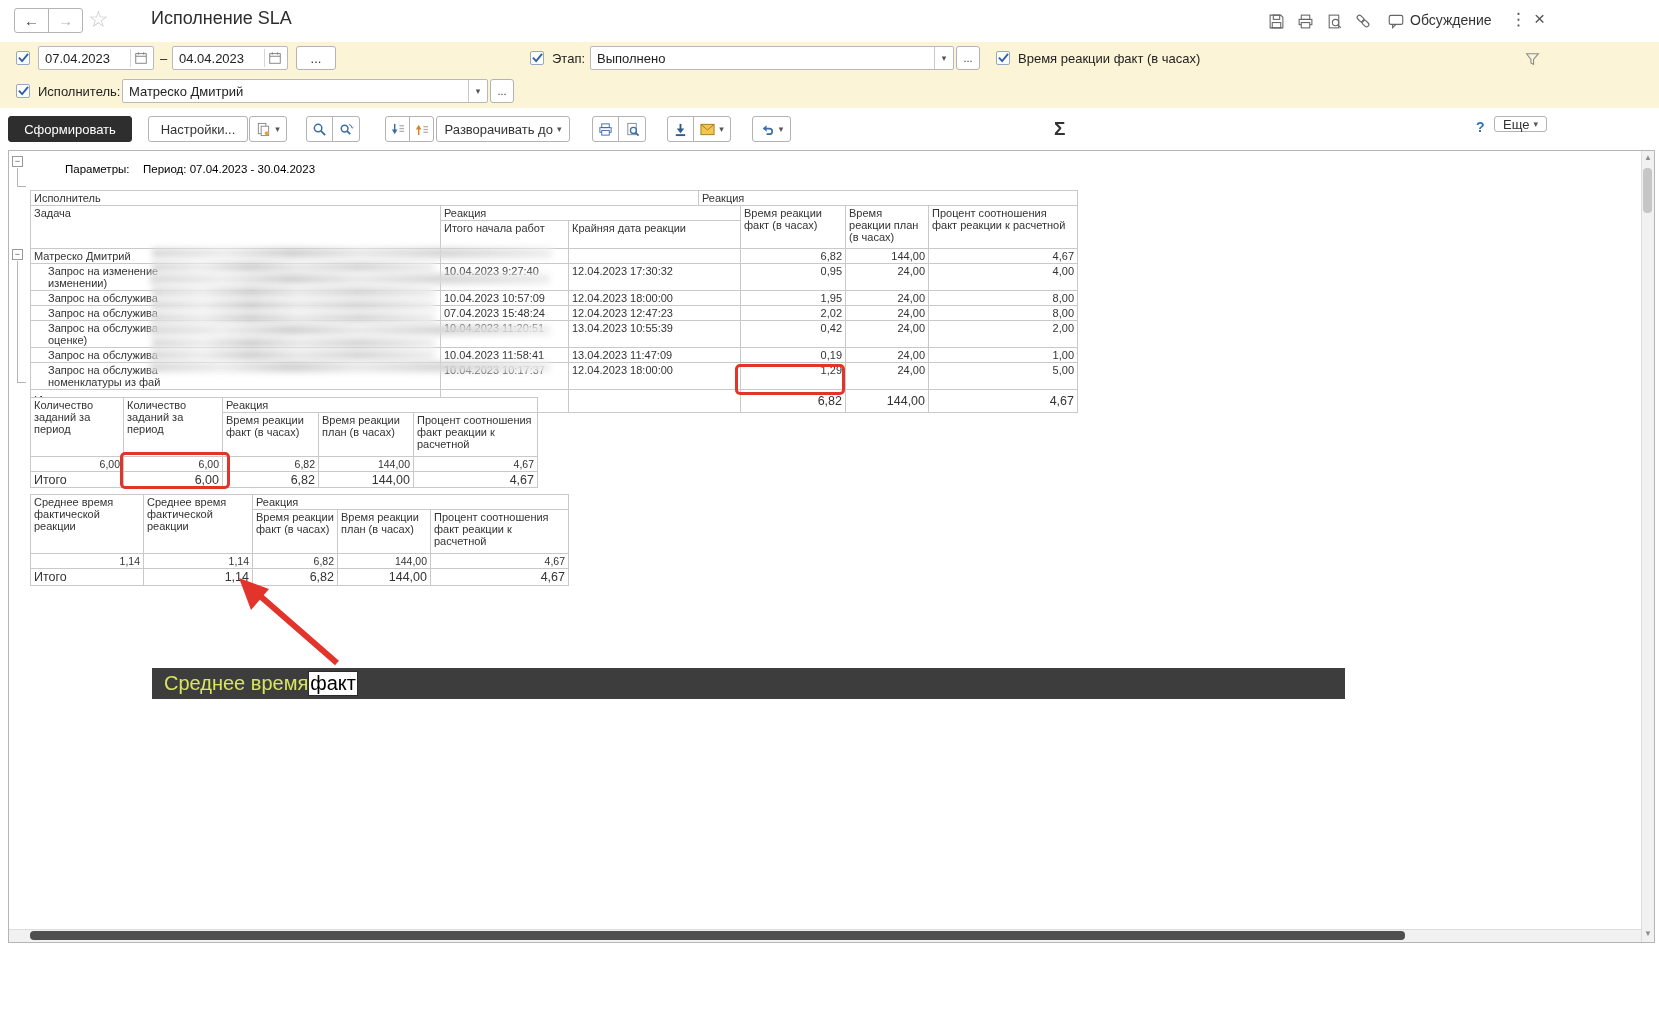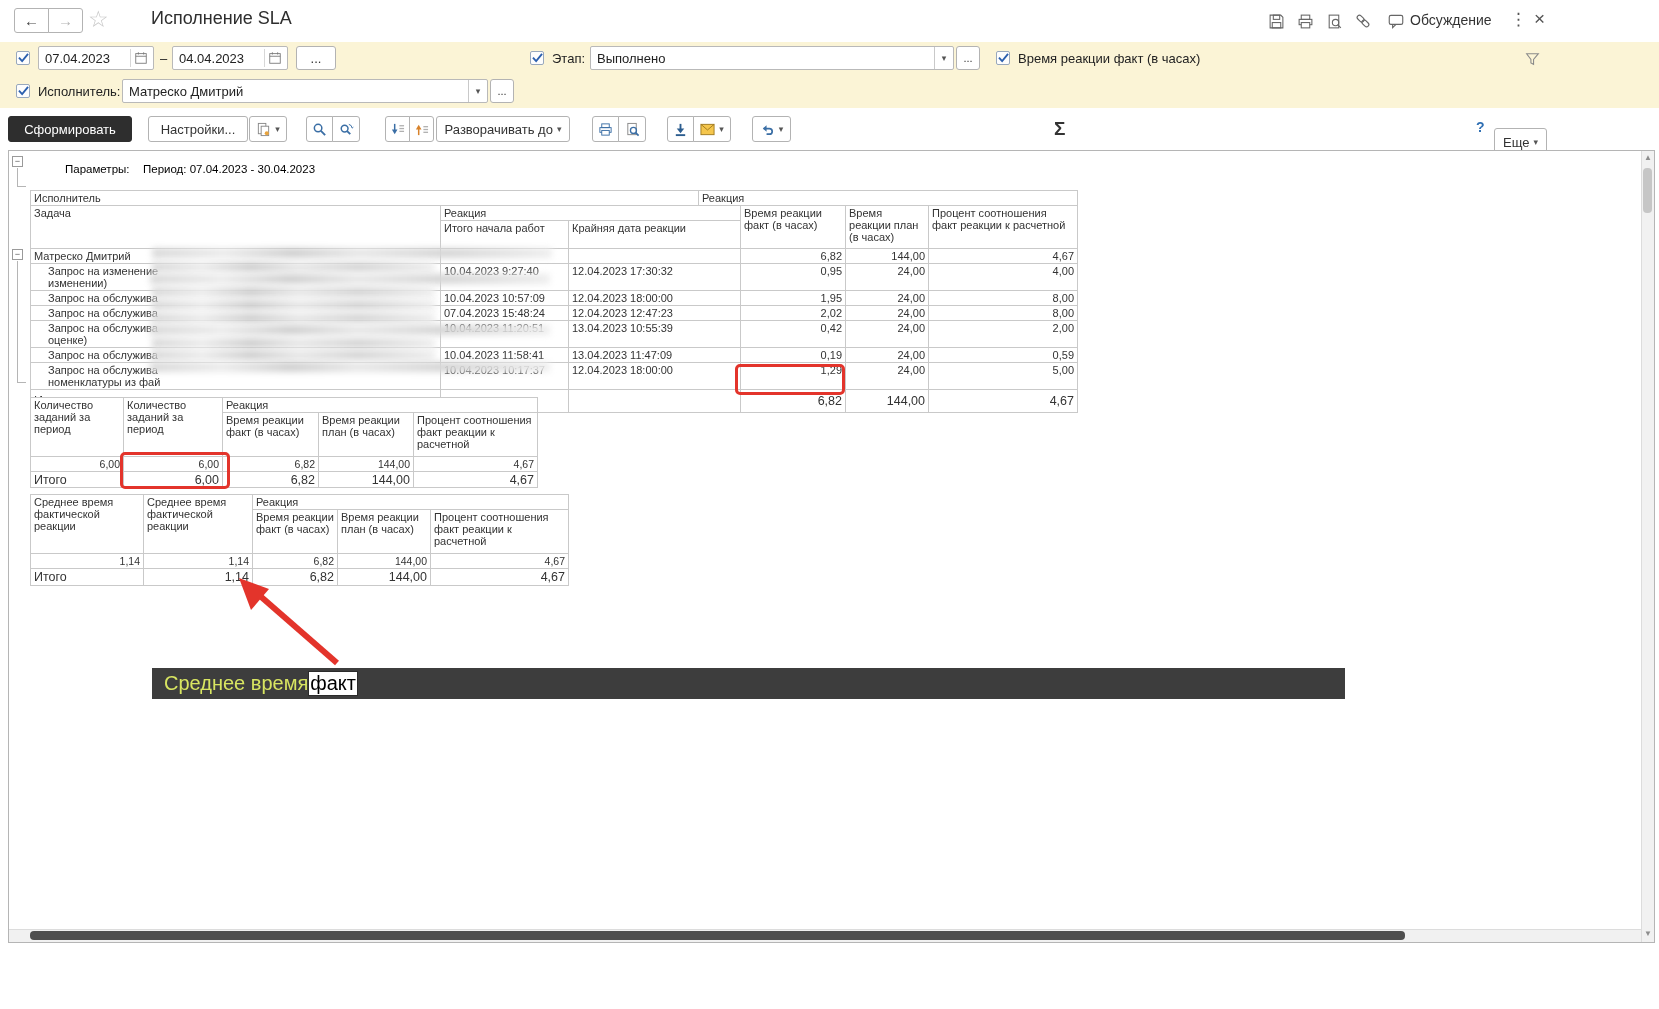--- a/index.html
+++ b/index.html
@@ -263,21 +263,21 @@
   <div class="btn" style="left:752px;top:116px;width:39px;height:26px;">
     <svg width="15" height="15" viewBox="0 0 16 16">
         <path d="M4 7h6a3 3 0 1 1 0 6H7" fill="none" stroke="#3a6ea5" stroke-width="1.8"></path>
         <path d="M7 3.5L3 7l4 3.5z" fill="#3a6ea5"></path>
       </svg>
     <span class="caret">▾</span>
   </div>
 
   <div class="abs" style="left:1054px;top:118px;font-size:19px;font-weight:bold;color:#333;">Σ</div>
   <div class="abs" style="left:1476px;top:119px;font-size:14px;font-weight:bold;color:#2f6fb3;">?</div>
-  <div class="btn" style="left:1494px;top:128px;width:53px;height:28px;">
+  <div class="btn" style="left:1494px;top:116px;width:53px;height:16px;">
     <span>Еще</span>
     <span class="caret">▾</span>
   </div>
 
   <div class="abs" style="left:8px;top:150px;width:1647px;height:793px;border:1px solid #b5b5b5;background:#fff;box-sizing:border-box;"></div>
 
   <div class="gbox" style="left:12px;top:156px;">−</div>
   <div class="gline" style="left:17px;top:168px;width:1px;height:18px;"></div>
   <div class="gline" style="left:17px;top:186px;width:9px;height:1px;"></div>
   <div class="gbox" style="left:12px;top:249px;">−</div>
@@ -366,21 +366,21 @@
       <td class="nm">2,00</td>
     </tr>
     <tr style="height:13px">
       <td class="tk">
             <span class="indent">Запрос на обслужива</span>
           </td>
       <td class="tk">10.04.2023 11:58:41</td>
       <td class="tk" colspan="2">13.04.2023 11:47:09</td>
       <td class="nm">0,19</td>
       <td class="nm">24,00</td>
-      <td class="nm">0,59</td>
+      <td class="nm">1,00</td>
     </tr>
     <tr style="height:24px">
       <td class="tk">
             <span class="indent">Запрос на обслужива</span>
             <span class="indent">номенклатуры из фай</span>
           </td>
       <td class="tk">10.04.2023 10:17:37</td>
       <td class="tk" colspan="2">12.04.2023 18:00:00</td>
       <td class="nm">1,29</td>
       <td class="nm">24,00</td>

